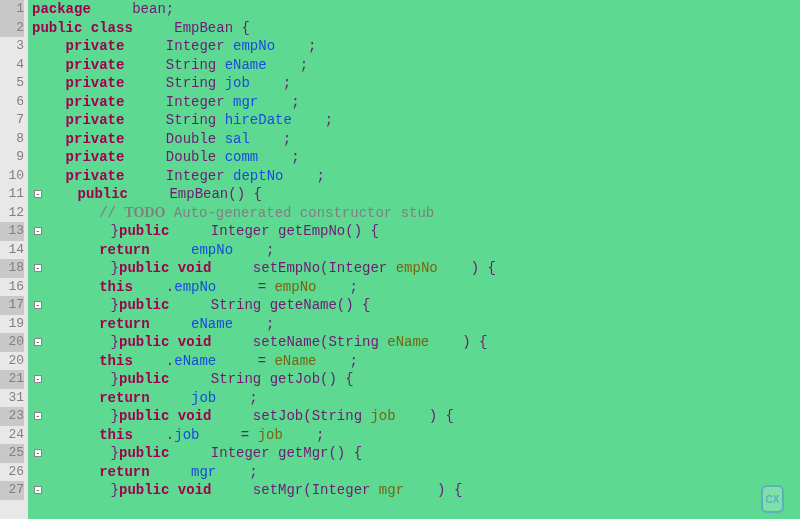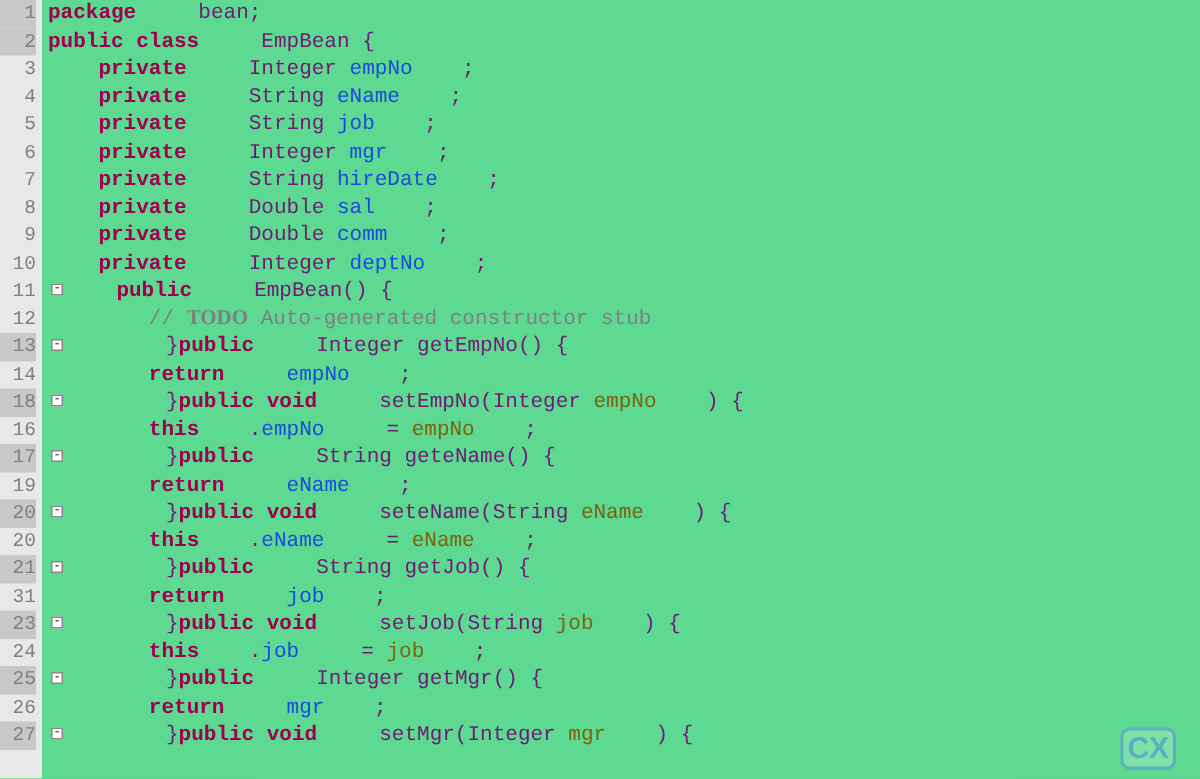--- a/index.html
+++ b/index.html
@@ -60,31 +60,31 @@
 }
 .watermark {
   position: absolute;
   bottom: 6px;
   right: 10px;
   display: flex;
   align-items: center;
   opacity: 0.7;
 }
 .wm-logo {
-  width: 37px;
+  width: 23px;
   height: 28px;
   border: 2px solid #5a9fd4;
   border-radius: 6px;
   display: flex;
   align-items: center;
   justify-content: center;
   color: #5a9fd4;
   font-weight: bold;
   font-family: Arial, sans-serif;
-  font-size: 20px;
+  font-size: 10px;
   margin-right: 6px;
   background: rgba(255,255,255,0.3);
 }
 .wm-text {
   font-family: Arial, sans-serif;
   font-size: 11px;
   color: #555;
 }
 .wm-text .cn { font-size: 13px; font-weight: bold; }
 .wm-text .en { font-size: 9px; letter-spacing: 0.5px; }

